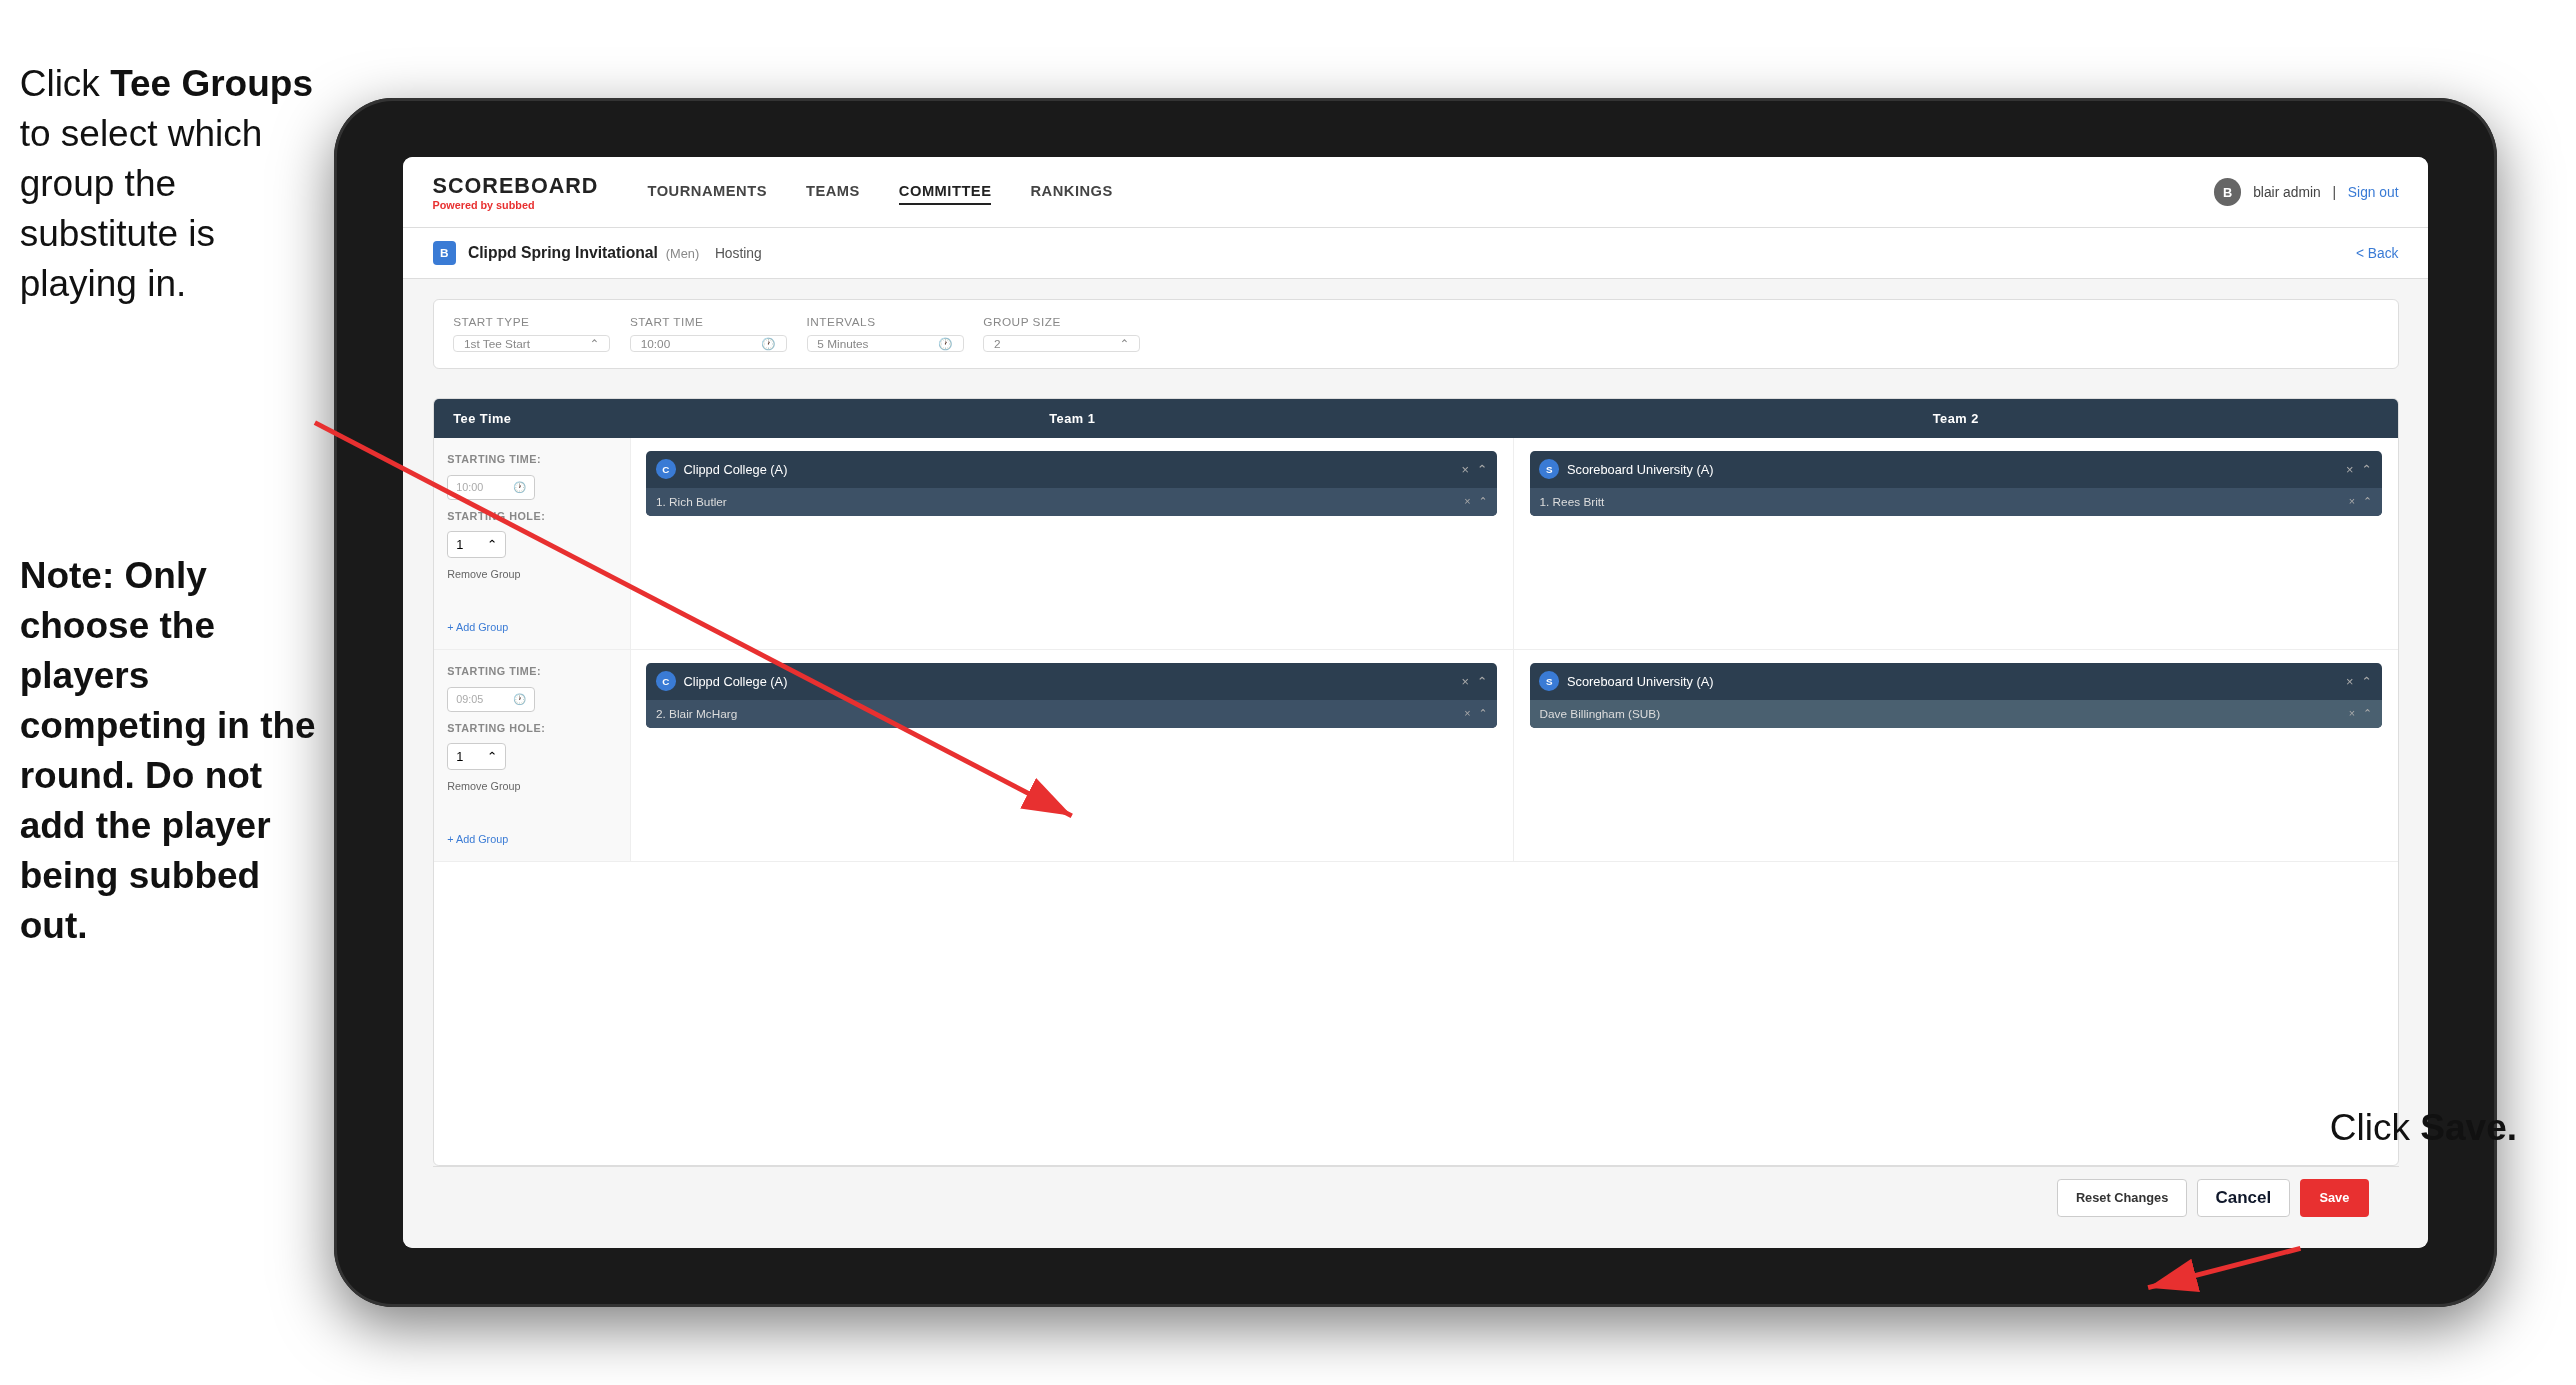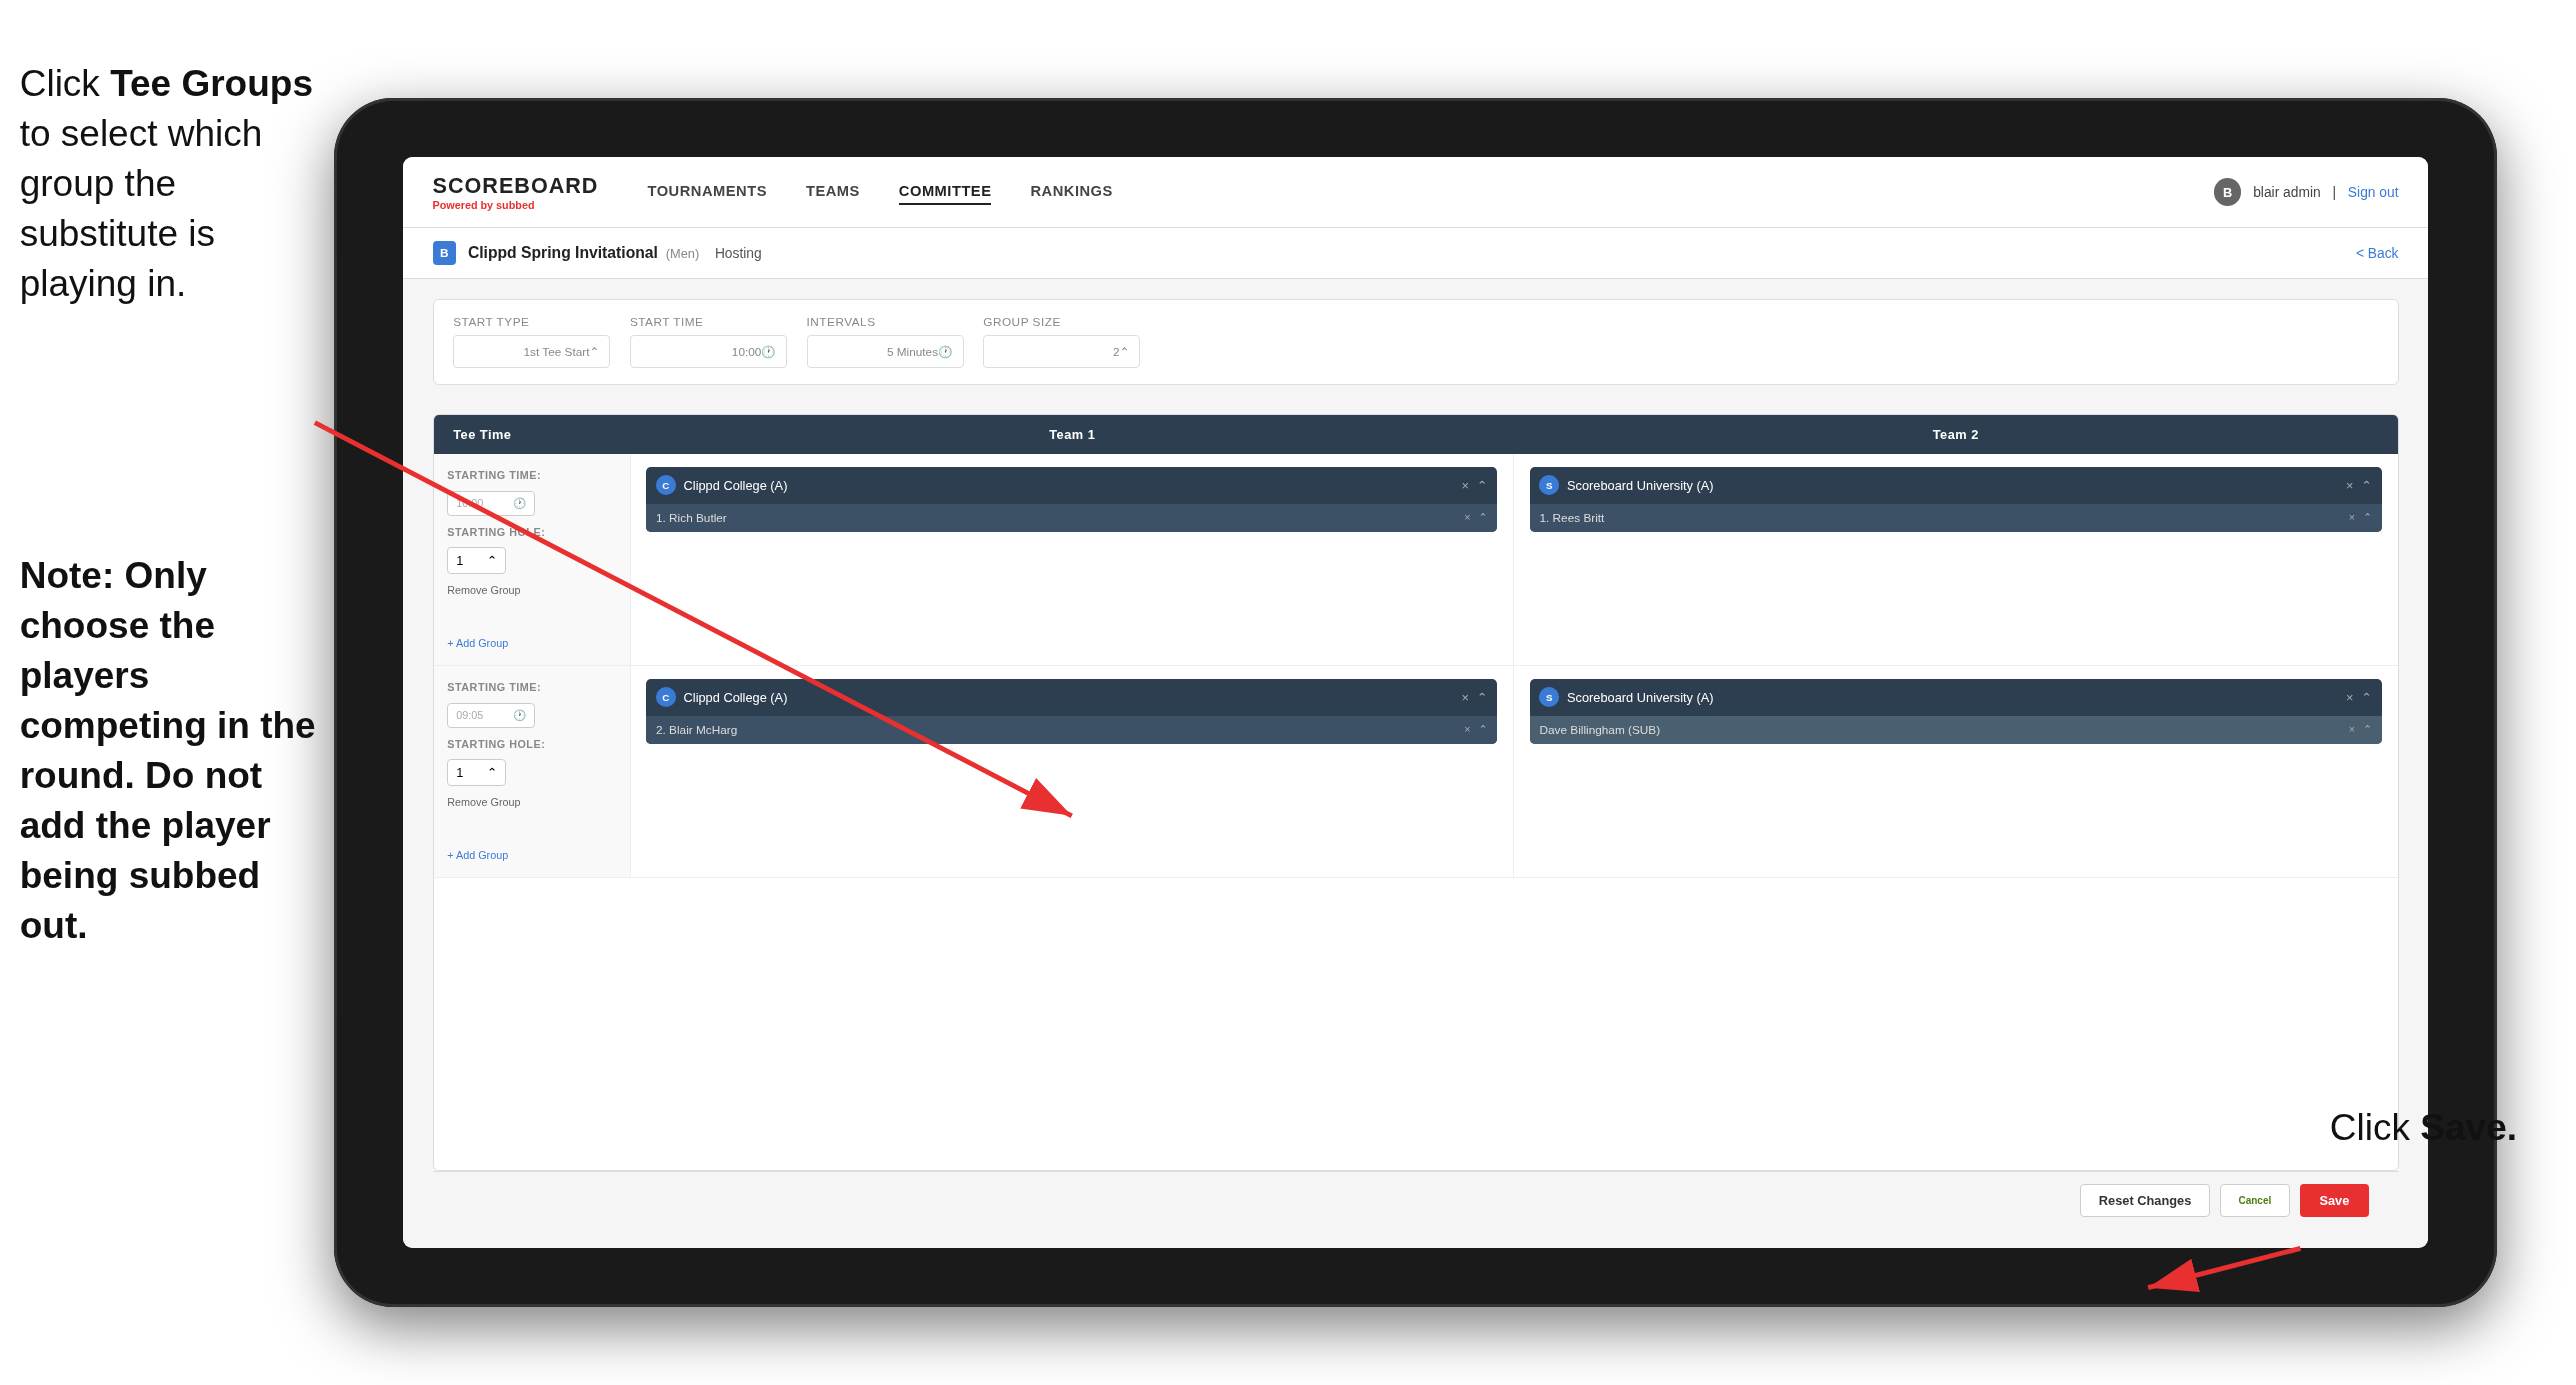--- a/index.html
+++ b/index.html
@@ -218,22 +218,22 @@
     }
     .config-field .field-input {
       display: flex;
       align-items: center;
       border: 1px solid #ddd;
       border-radius: 3.9px;
       padding: 5.9px 9.8px;
       font-size: 13.8px;
       background: #fff;
       min-width: 157px;
-      height: 33px;
-      justify-content: flex-end;
+      height: 17px;
+      justify-content: space-between;
     }
     .config-field .field-input span { color: #888; font-size: 11.8px; }
 
     
     .tee-table {
       flex: 1;
       overflow: hidden;
       background: #fff;
       border-radius: 5.9px;
       border: 1px solid #ddd;
@@ -428,23 +428,23 @@
       font-size: 12.8px;
       font-weight: 600;
       color: #333;
       cursor: pointer;
     }
     .btn-cancel {
       background: #fff;
       border: 1px solid #ccc;
       border-radius: 3.9px;
       padding: 7.9px 17.7px;
-      font-size: 10px;
+      font-size: 17px;
       font-weight: 600;
-      color: #4d7c0f;
+      color: #0f172a;
       cursor: pointer;
     }
     .btn-save {
       background: #e83030;
       border: none;
       border-radius: 3.9px;
       padding: 7.9px 19.7px;
       font-size: 12.8px;
       font-weight: 700;
       color: #fff;

